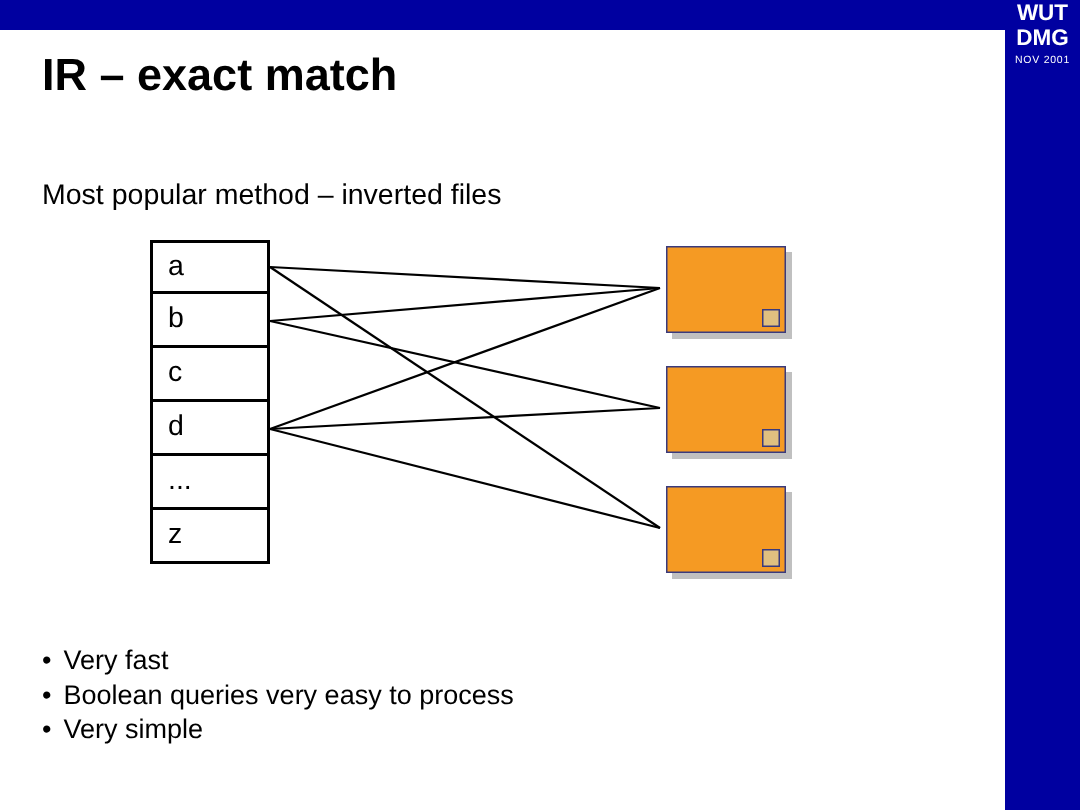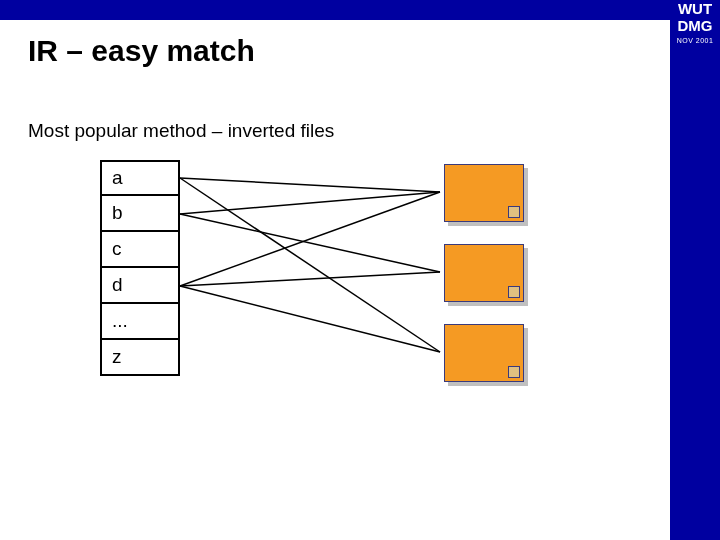--- a/index.html
+++ b/index.html
@@ -30,21 +30,21 @@
 
 <div class="slide">
   <div class="topbar"></div>
   <div class="sidebar"></div>
   <div class="corner">
     <div class="top">WUT</div>
     <div class="top">DMG</div>
     <div class="date">NOV 2001</div>
   </div>
 
-  <div class="title">IR – easy match</div>
+  <div class="title">IR – exact match</div>
 
   <div class="subtitle">
     <span>Most popular method – </span><span class="italic">inverted files</span>
   </div>
 
   <div class="diagram">
     <svg class="lines">
       <line x1="80" y1="18" x2="340" y2="32" stroke="#000" stroke-width="1.5"></line>
       <line x1="80" y1="18" x2="340" y2="192" stroke="#000" stroke-width="1.5"></line>
       <line x1="80" y1="54" x2="340" y2="32" stroke="#000" stroke-width="1.5"></line>
@@ -84,13 +84,18 @@
     <div class="docbox" style="top:84px; left:344px;">
         <div class="corner-fold"></div>
       </div>
 
     <div class="doc-shadow" style="top:168px; left:348px;"></div>
     <div class="docbox" style="top:164px; left:344px;">
         <div class="corner-fold"></div>
       </div>
   </div>
 
+  <ul class="bullets">
+    <li>Very fast</li>
+    <li>Boolean queries very easy to process</li>
+    <li>Very simple</li>
+  </ul>
 </div>
 
 </body></html>

